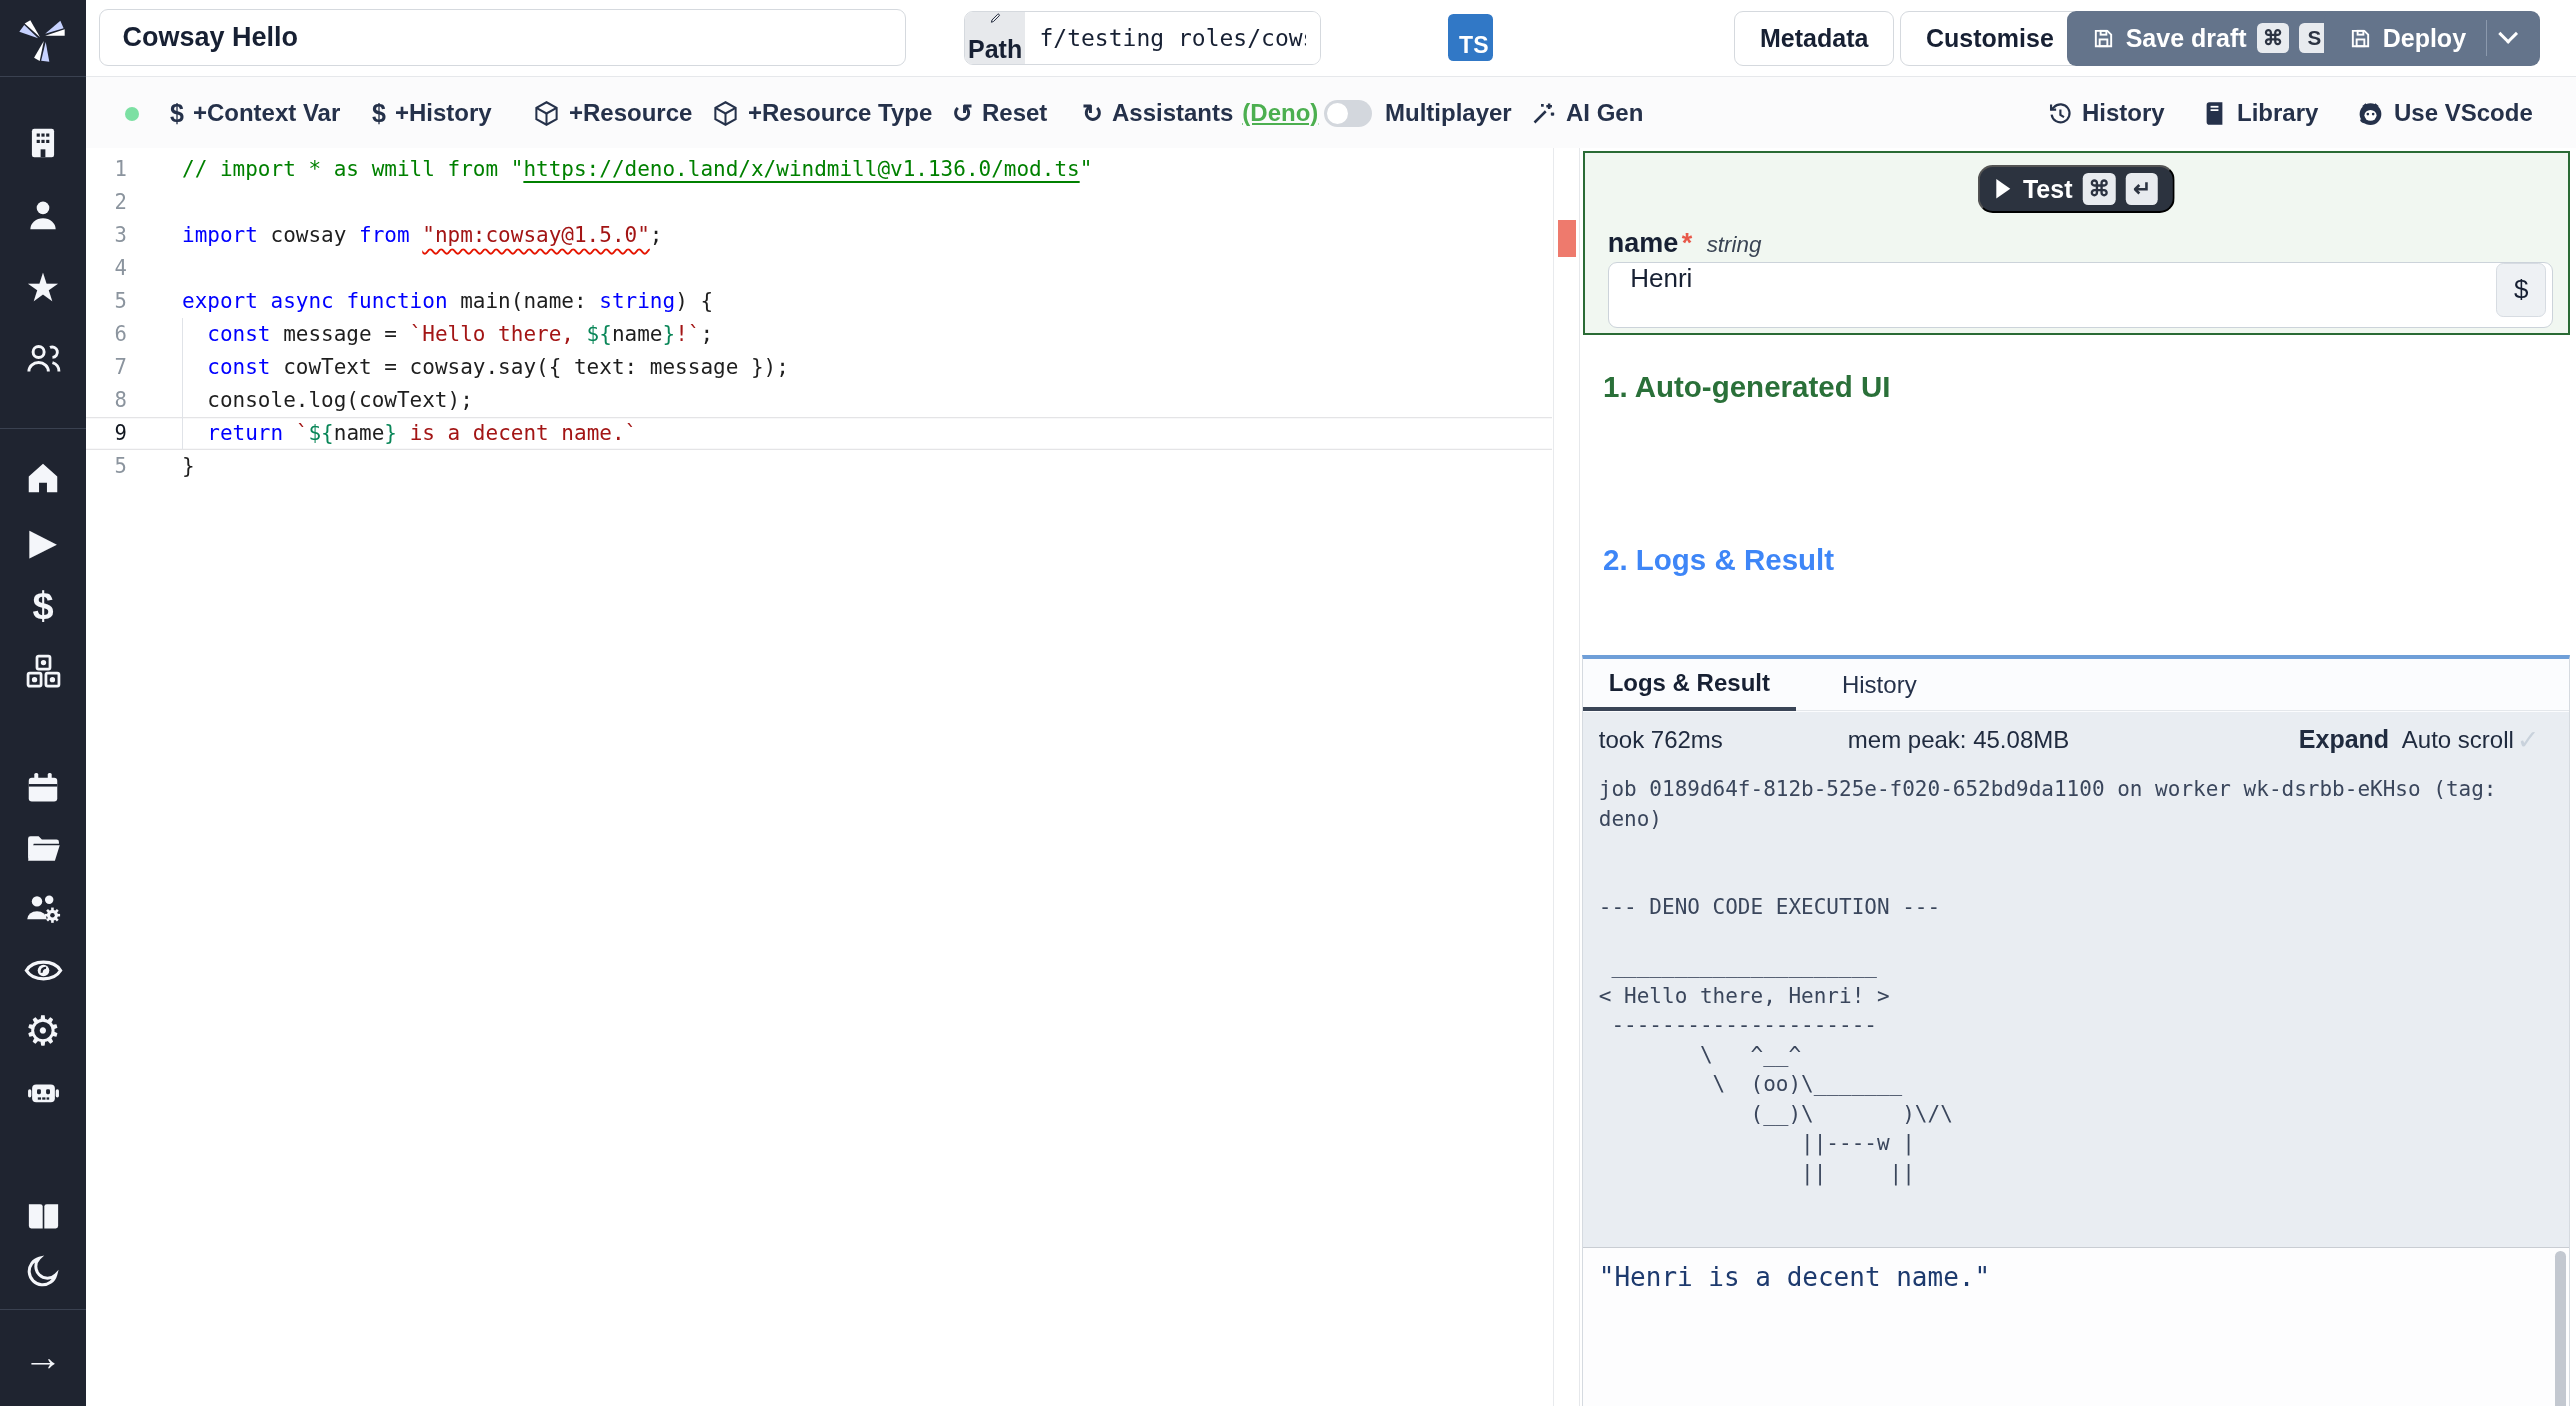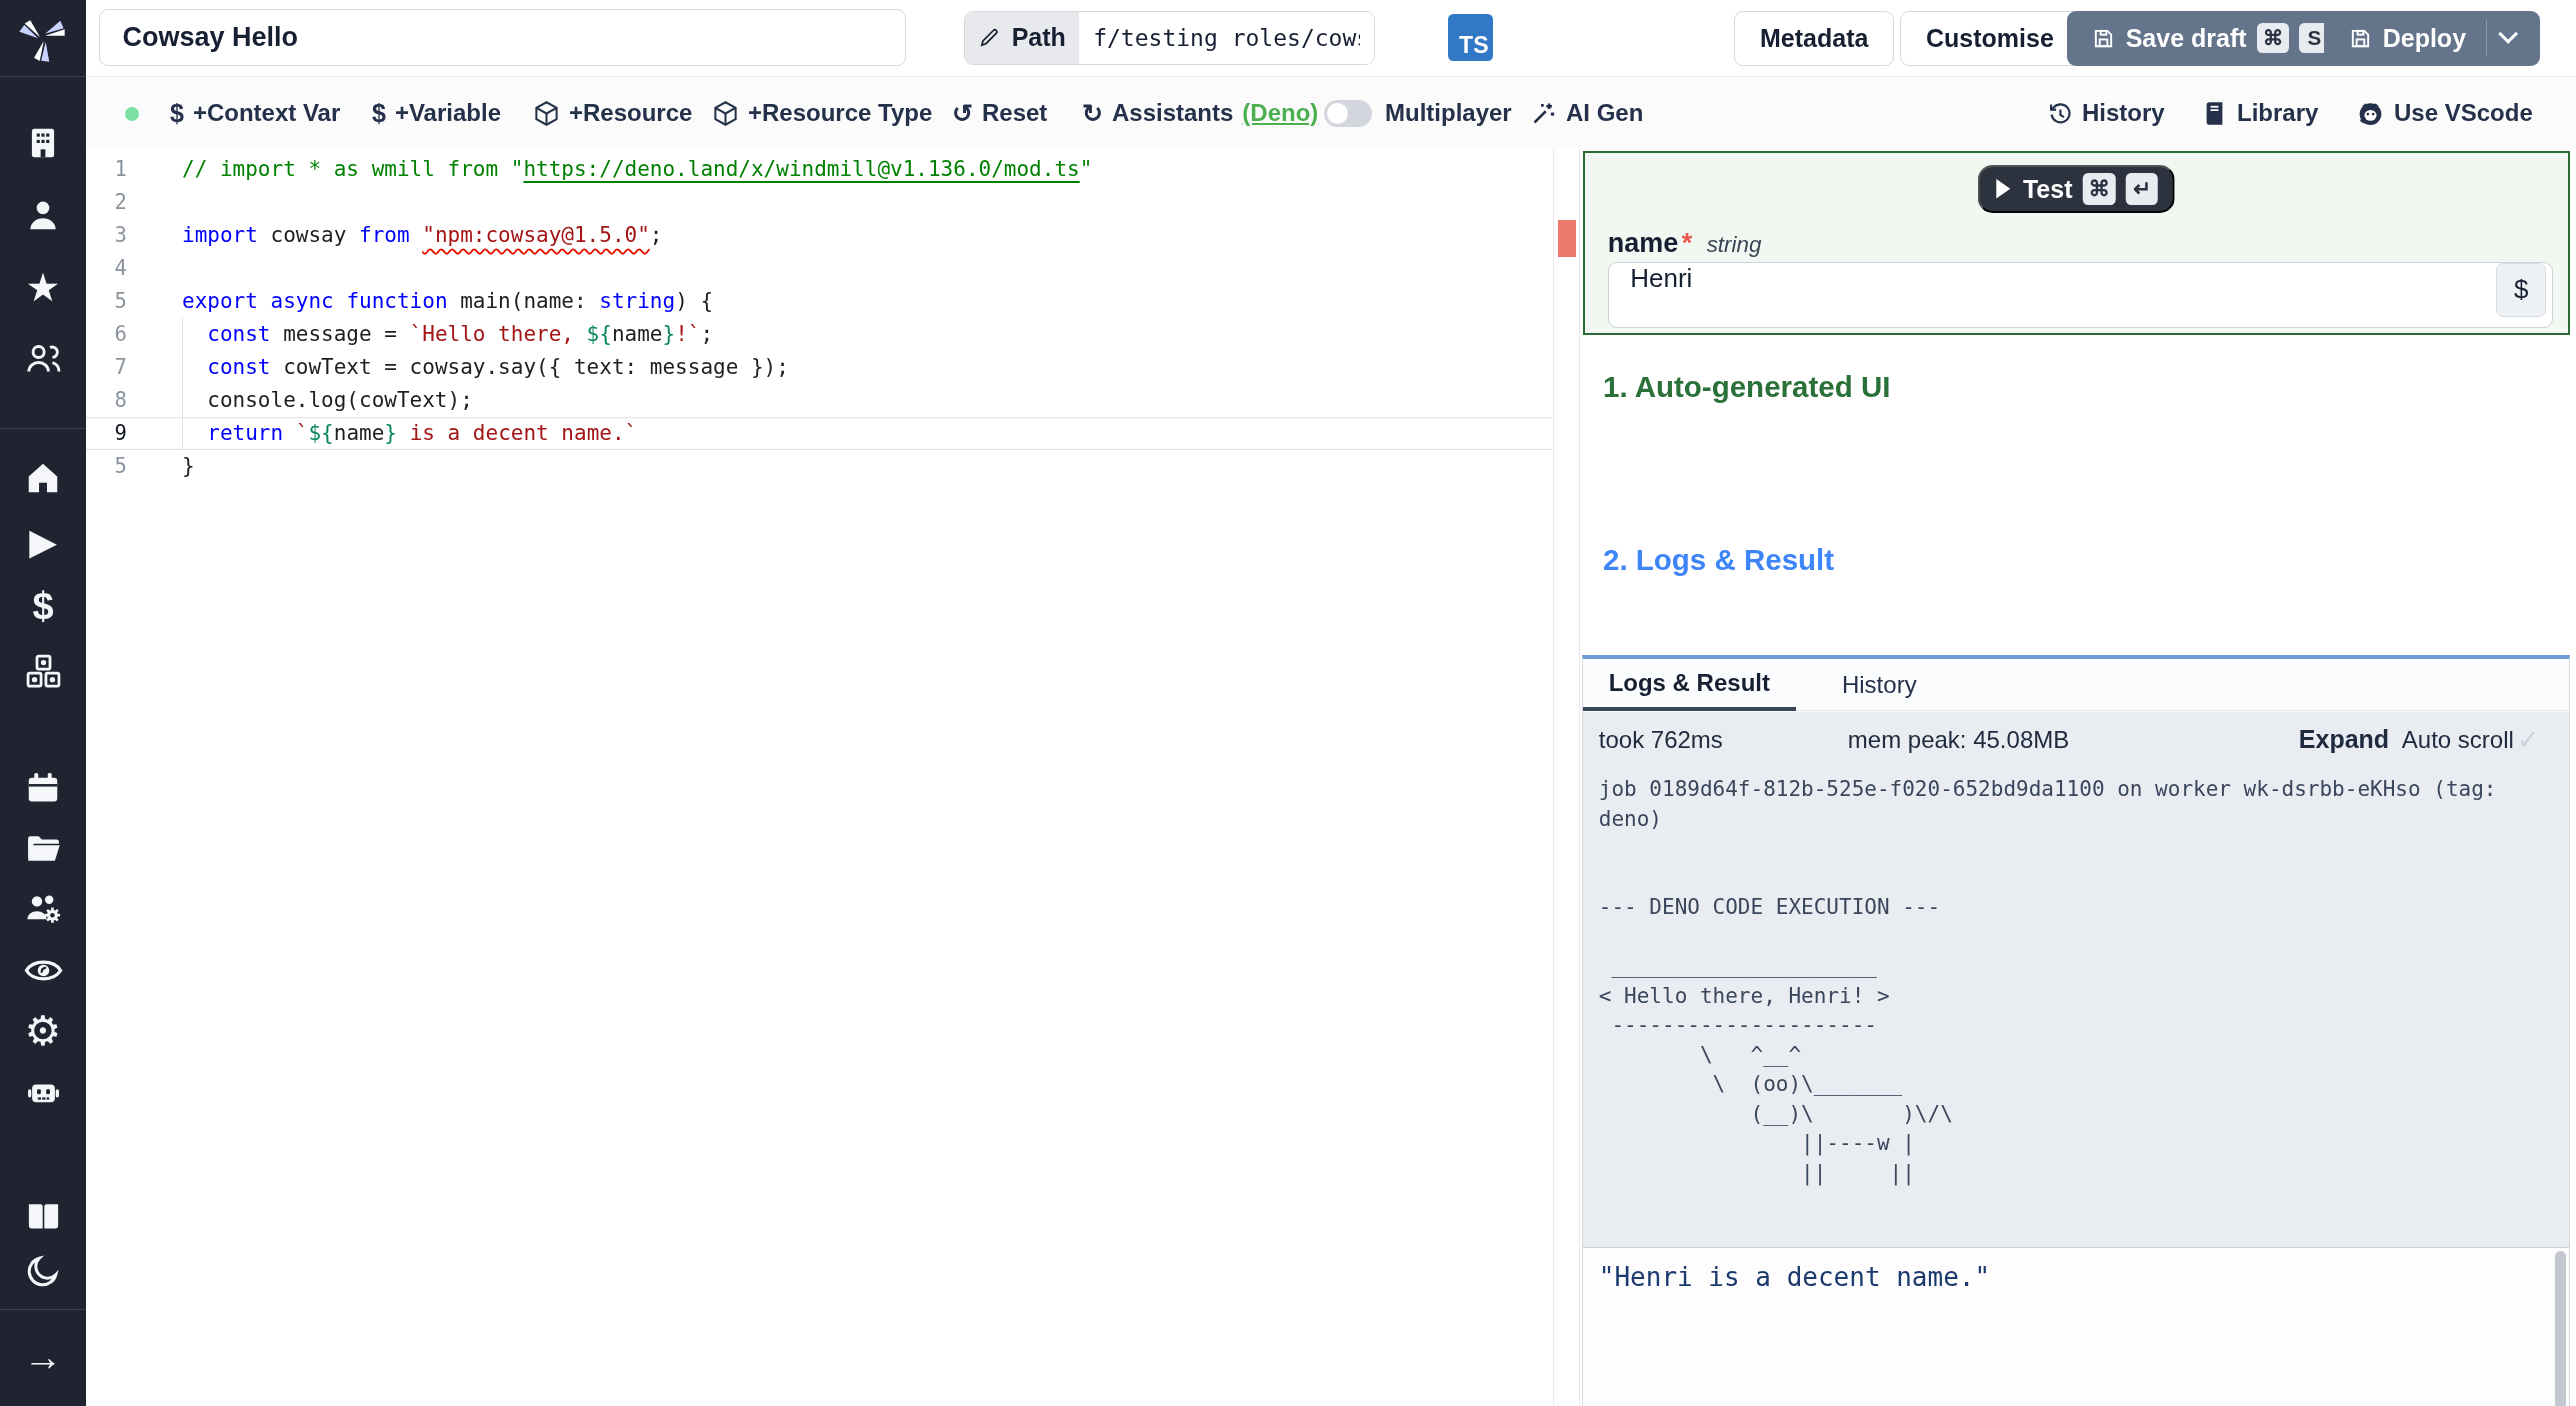--- a/index.html
+++ b/index.html
@@ -14,21 +14,21 @@
   .rail-ico { position:absolute; left:0; width:86px; height:41px; display:flex; align-items:center; justify-content:center;
               color:#f4f6fa; font-size:36px; cursor:pointer; }
   .rail-div { position:absolute; left:0; width:86px; border-top:0.9px solid #3a4150; }
   .rail svg { display:block; }
 
   
   .topbar { position:absolute; left:86px; top:0; width:2490px; height:77px; background:#fff; border-bottom:0.9px solid #e6e8eb; }
   .title-input { position:absolute; left:12.5px; top:9px; width:807px; height:57px; border:1.8px solid #d5d9de; border-radius:9px;
                  padding:0 23px; font-family:"Liberation Sans",sans-serif; font-size:27px; font-weight:700; color:#172033; outline:none; }
   .path-group { position:absolute; left:878px; top:10.7px; height:54px; display:flex; border:1.8px solid #d5d9de; border-radius:9px; overflow:hidden; }
-  .path-label { display:flex; align-items:center; gap:10.7px; background:#e7e9ec; padding:0 13px; font-size:25px; font-weight:700; color:#172033; }
+  .path-label { display:flex; align-items:center; gap:10.7px; background:#e7e9ec; padding:0 3px; font-size:25px; font-weight:700; color:#172033;flex-direction:column; }
   .path-input { width:295px; border:none; outline:none; padding:0 14.3px; font-family:"DejaVu Sans Mono",monospace; font-size:23px; color:#172033; background:#fff; }
   .ts-badge { position:absolute; left:1362px; top:14.3px; width:45px; height:47px; background:#3178c6; border-radius:5.4px; color:#fff;
               font-size:23px; font-weight:800; display:flex; align-items:flex-end; justify-content:flex-end; padding:2.7px 4.5px; }
   .tb-btn { position:absolute; top:10.7px; height:55px; display:inline-flex; align-items:center; gap:10.7px; padding:0 25px;
             background:#fff; border:1.8px solid #d5d9de; border-radius:9px; font-size:25px; font-weight:600; color:#172033; cursor:pointer; }
   .tb-btn.primary { background:#64748b; border:none; color:#fff; font-weight:700; }
   .kbd { display:inline-flex; align-items:center; justify-content:center; min-width:30px; height:30px; padding:0 5.4px;
          background:#e8ebef; border-radius:5.4px; color:#2c3342; font-size:20.6px; font-weight:600; }
   .deploy-sep { width:0.9px; height:36px; background:#8b99ad; margin:0 3.6px 0 9px; }
   .chev { width:14.3px; height:14.3px; border-right:3.6px solid #fff; border-bottom:3.6px solid #fff; transform:rotate(45deg); margin-top:-7.2px; }
@@ -284,21 +284,21 @@
   </div>
 
   <div class="toolrow">
     <span class="status-dot"></span>
     <div class="tr-item" style="left:84px">
       <span class="glyph">$</span>
       <span>+Context Var</span>
     </div>
     <div class="tr-item" style="left:286px">
       <span class="glyph">$</span>
-      <span>+Variable</span>
+      <span>+History</span>
     </div>
     <div class="tr-item" style="left:447px">
       <svg width="27" height="27" viewBox="0 0 24 24" fill="none" stroke="#25314a" stroke-width="1.8">
           <path d="M12 2 L21 7 V17 L12 22 L3 17 V7 Z"></path>
           <path d="M3 7 L12 12 L21 7"></path>
           <path d="M12 12 V22"></path>
         </svg>
       <span>+Resource</span>
     </div>
     <div class="tr-item" style="left:626px">

